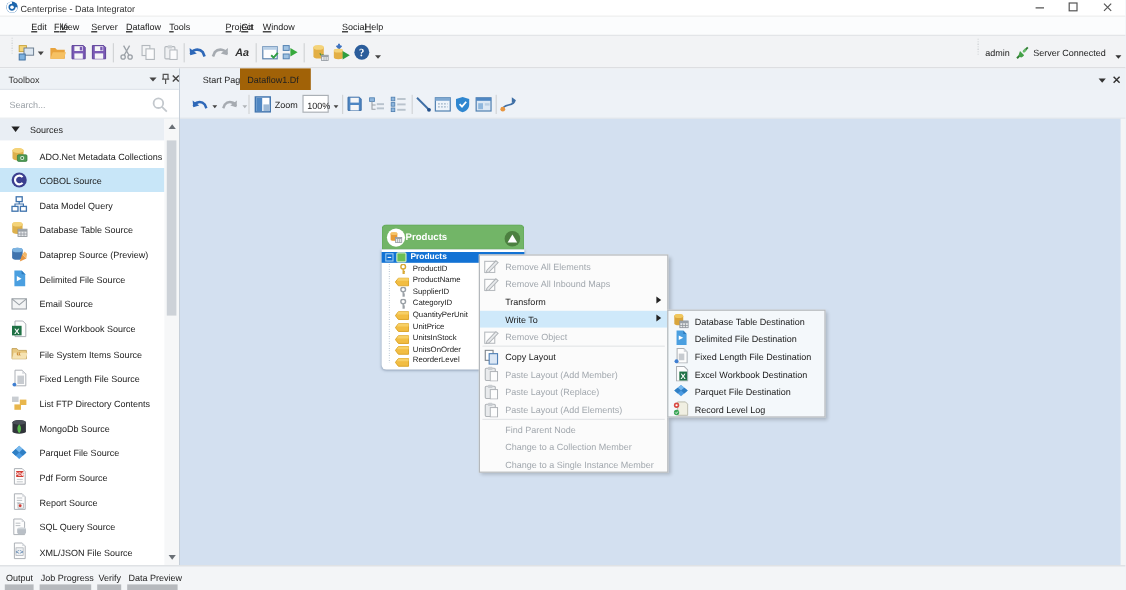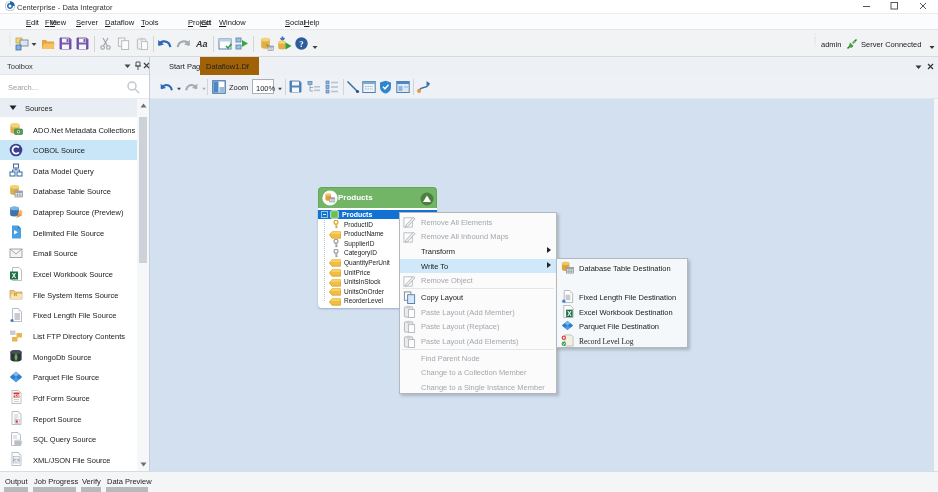--- a/index.html
+++ b/index.html
@@ -722,37 +722,43 @@
     </div>
 </div>
 
 <div class="abs" id="smenu">
   <div class="si" style="top:1px;">
     <svg style="left:4px; top:0.5px;" width="13" height="13" viewBox="0 0 14 14">
         <use href="#i-dbtable"></use>
       </svg>
     <span class="t">Database Table Destination</span>
     </div>
+  <div class="si" style="top:15.7px;">
+    <svg style="left:4px; top:0.5px;" width="13" height="13" viewBox="0 0 14 14">
+        <use href="#i-bluefile"></use>
+      </svg>
+    <span class="t">Delimited File Destination</span>
+    </div>
   <div class="si" style="top:30.4px;">
     <svg style="left:4px; top:0.5px;" width="13" height="13" viewBox="0 0 14 14">
         <use href="#i-fixedfile"></use>
       </svg>
     <span class="t">Fixed Length File Destination</span>
     </div>
   <div class="si" style="top:45.1px;">
     <svg style="left:4px; top:0.5px;" width="13" height="13" viewBox="0 0 14 14">
         <use href="#i-excel"></use>
       </svg>
     <span class="t">Excel Workbook Destination</span>
     </div>
   <div class="si" style="top:59.8px;">
     <svg style="left:4px; top:0.5px;" width="13" height="13" viewBox="0 0 14 14">
         <use href="#i-parquet"></use>
       </svg>
     <span class="t">Parquet File Destination</span>
     </div>
-  <div class="si" style="top:74.5px;font-family:Liberation Serif, serif;">
+  <div class="si" style="top:74.5px;">
     <svg style="left:4px; top:0.5px;" width="13" height="13" viewBox="0 0 14 14">
         <use href="#i-recordlog"></use>
       </svg>
     <span class="t">Record Level Log</span>
     </div>
 </div>
 
 </body></html>

